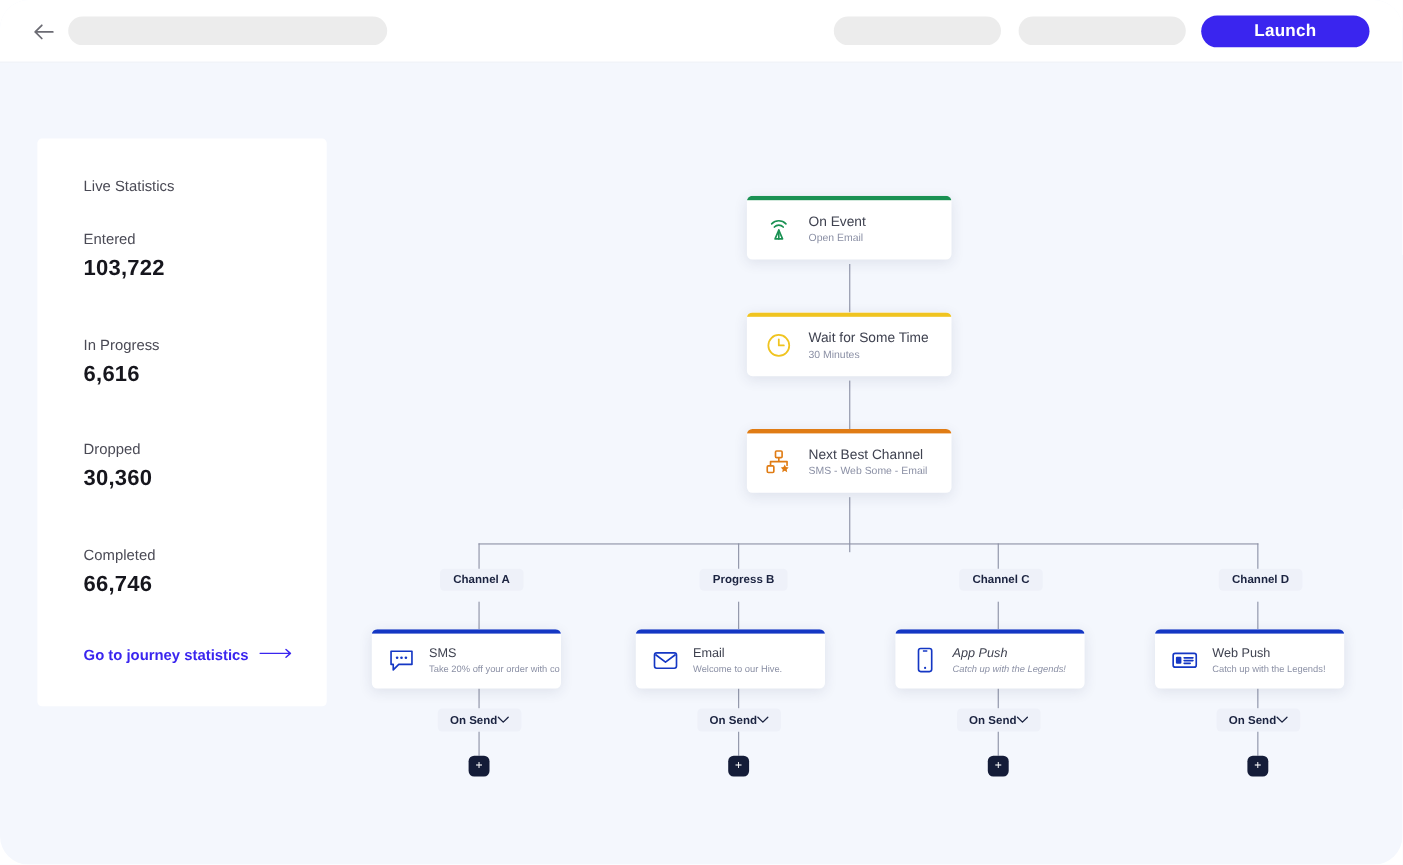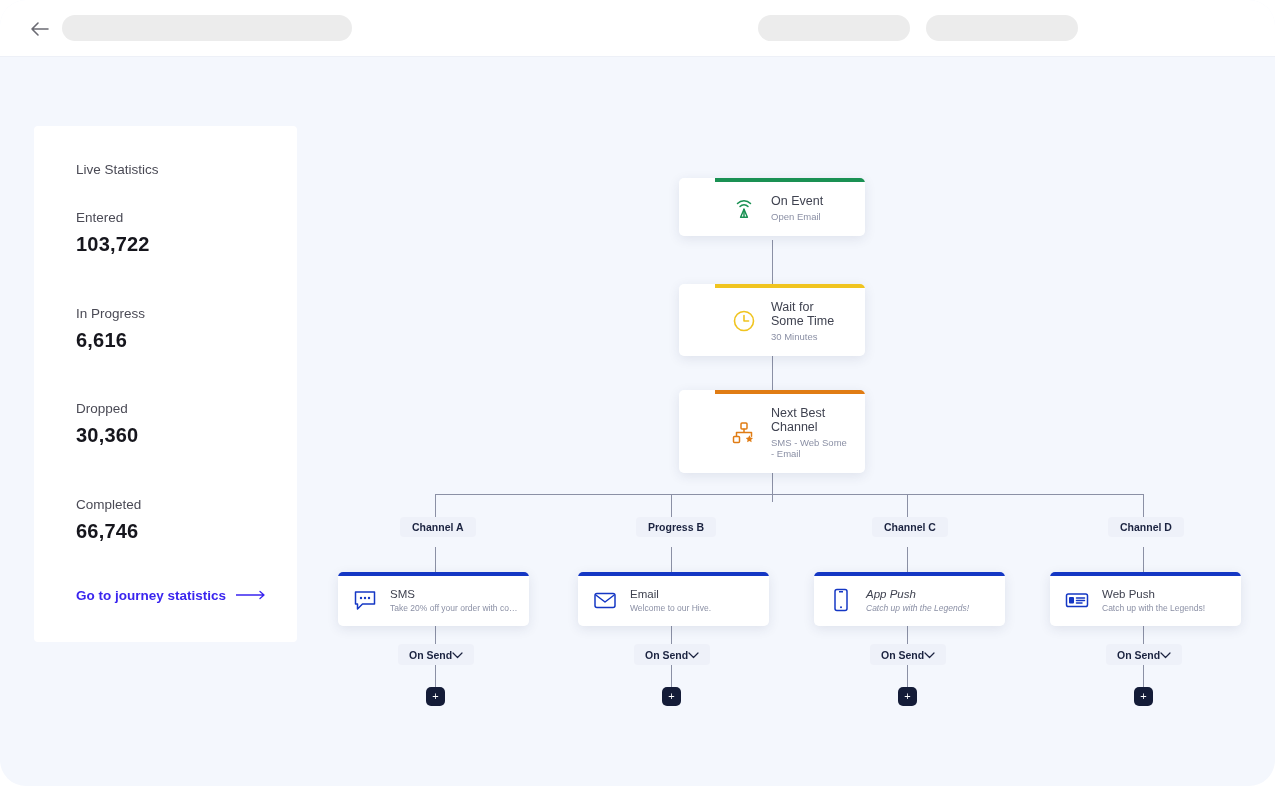--- a/index.html
+++ b/index.html
@@ -123,21 +123,21 @@
   .node-body {
     display: flex;
     align-items: center;
     gap: 14px;
     padding: 12px 16px 14px 16px;
   }
   .node-icon { flex: 0 0 auto; width: 26px; height: 26px; }
   .node-title { font-size: 12.5px; color: #3f4250; margin-bottom: 3px; }
   .node-sub { font-size: 9.5px; color: #8b90a5; }
 
-  .top-node { left: 679px; width: 186px; padding-left: 36px; }
+  .top-node { left: 679px; width: 186px; }
   .n-event { top: 121px; }
   .n-wait  { top: 227px; }
   .n-nbc   { top: 333px; }
 
   .chan-pill {
     position: absolute;
     height: 20px;
     background: #eef1f9;
     border-radius: 4px;
     display: flex;
@@ -145,21 +145,21 @@
     justify-content: center;
     padding: 0 12px;
     font-size: 10.5px;
     font-weight: 700;
     color: #1b2340;
     cursor: pointer;
   }
 
   .chan-card {
     position: absolute;
-    width: 191px;
+    width: 172px;
     background: #ffffff;
     border-radius: 5px;
     box-shadow: 0 3px 12px rgba(40,50,90,.10);
     overflow: hidden;
   }
   .chan-card .node-body { padding: 11px 14px 13px 14px; gap: 12px; }
   .chan-title { font-size: 11.5px; color: #3f4250; margin-bottom: 3px; }
   .chan-sub { font-size: 8.5px; color: #8b90a5; white-space: nowrap; overflow: hidden; text-overflow: ellipsis; max-width: 130px; }
 
   .onsend {
@@ -197,20 +197,21 @@
 
   <div class="header">
     <span class="back-icon">
       <svg width="24" height="24" viewBox="0 0 24 24" fill="none" stroke="#6b6b73" stroke-width="1.6" stroke-linecap="round" stroke-linejoin="round">
         <path d="M20 12H4M4 12l6-6M4 12l6 6"></path>
       </svg>
     </span>
     <div class="skel skel-title" title=""></div>
     <div class="skel skel-b1" title=""></div>
     <div class="skel skel-b2" title=""></div>
+    <button class="launch-btn">Launch</button>
   </div>
 
   <div class="stats-panel">
     <div class="stats-title">Live Statistics</div>
 
     <div class="stat-block s1">
       <div class="stat-label">Entered</div>
       <div class="stat-value">103,722</div>
     </div>
     <div class="stat-block s2">

